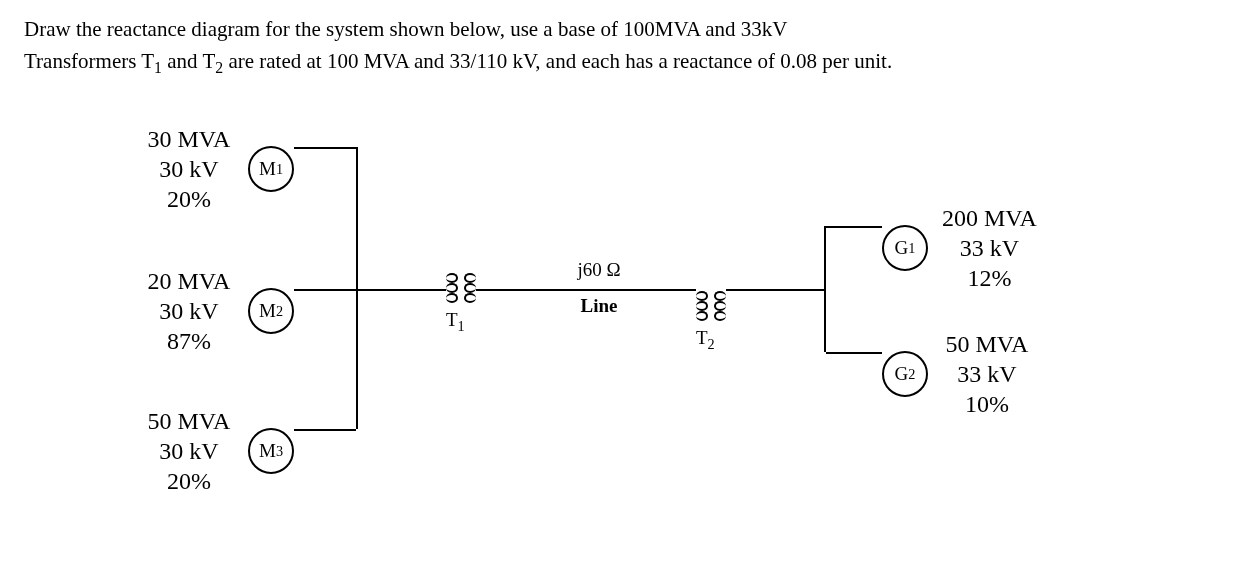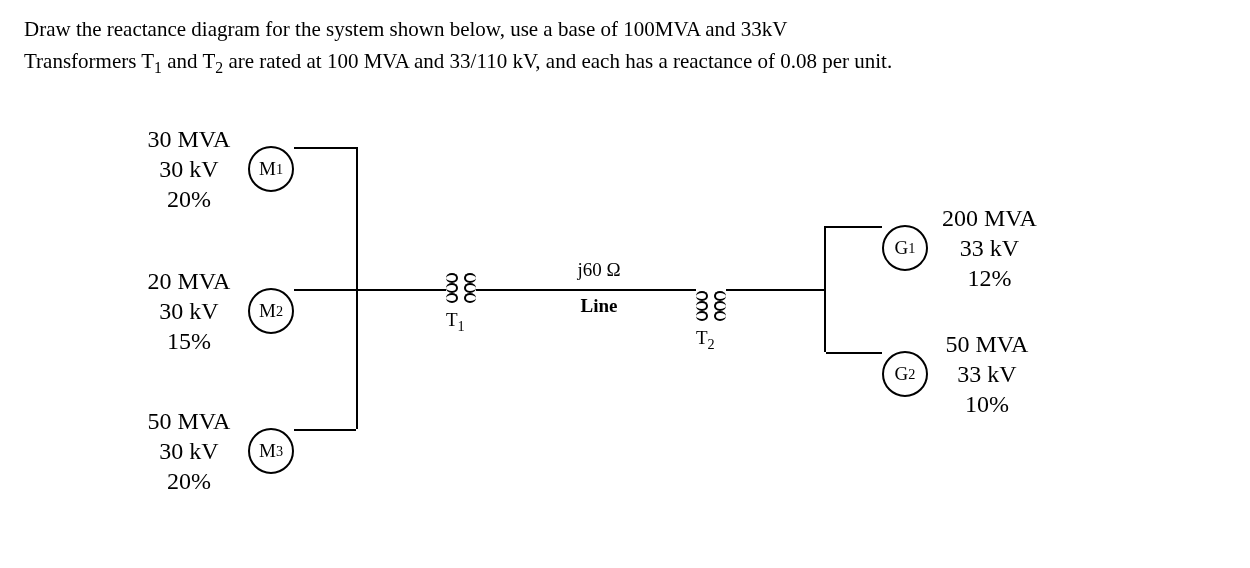--- a/index.html
+++ b/index.html
@@ -101,21 +101,21 @@
       <span>M</span>
         <span class="sub">1</span>
     </div>
   </div>
   <div class="hline" style="left:150px; top:28px; width:62px;"></div>
 
   <div class="abs machine-group" style="top:147px; left:0;">
     <div class="ratings">
       <div>20 MVA</div>
       <div>30 kV</div>
-      <div>15%</div>
+      <div>87%</div>
     </div>
     <div class="circle">
       <span>M</span>
         <span class="sub">2</span>
     </div>
   </div>
   <div class="hline" style="left:150px; top:170px; width:62px;"></div>
 
   <div class="abs machine-group" style="top:287px; left:0;">
     <div class="ratings">

